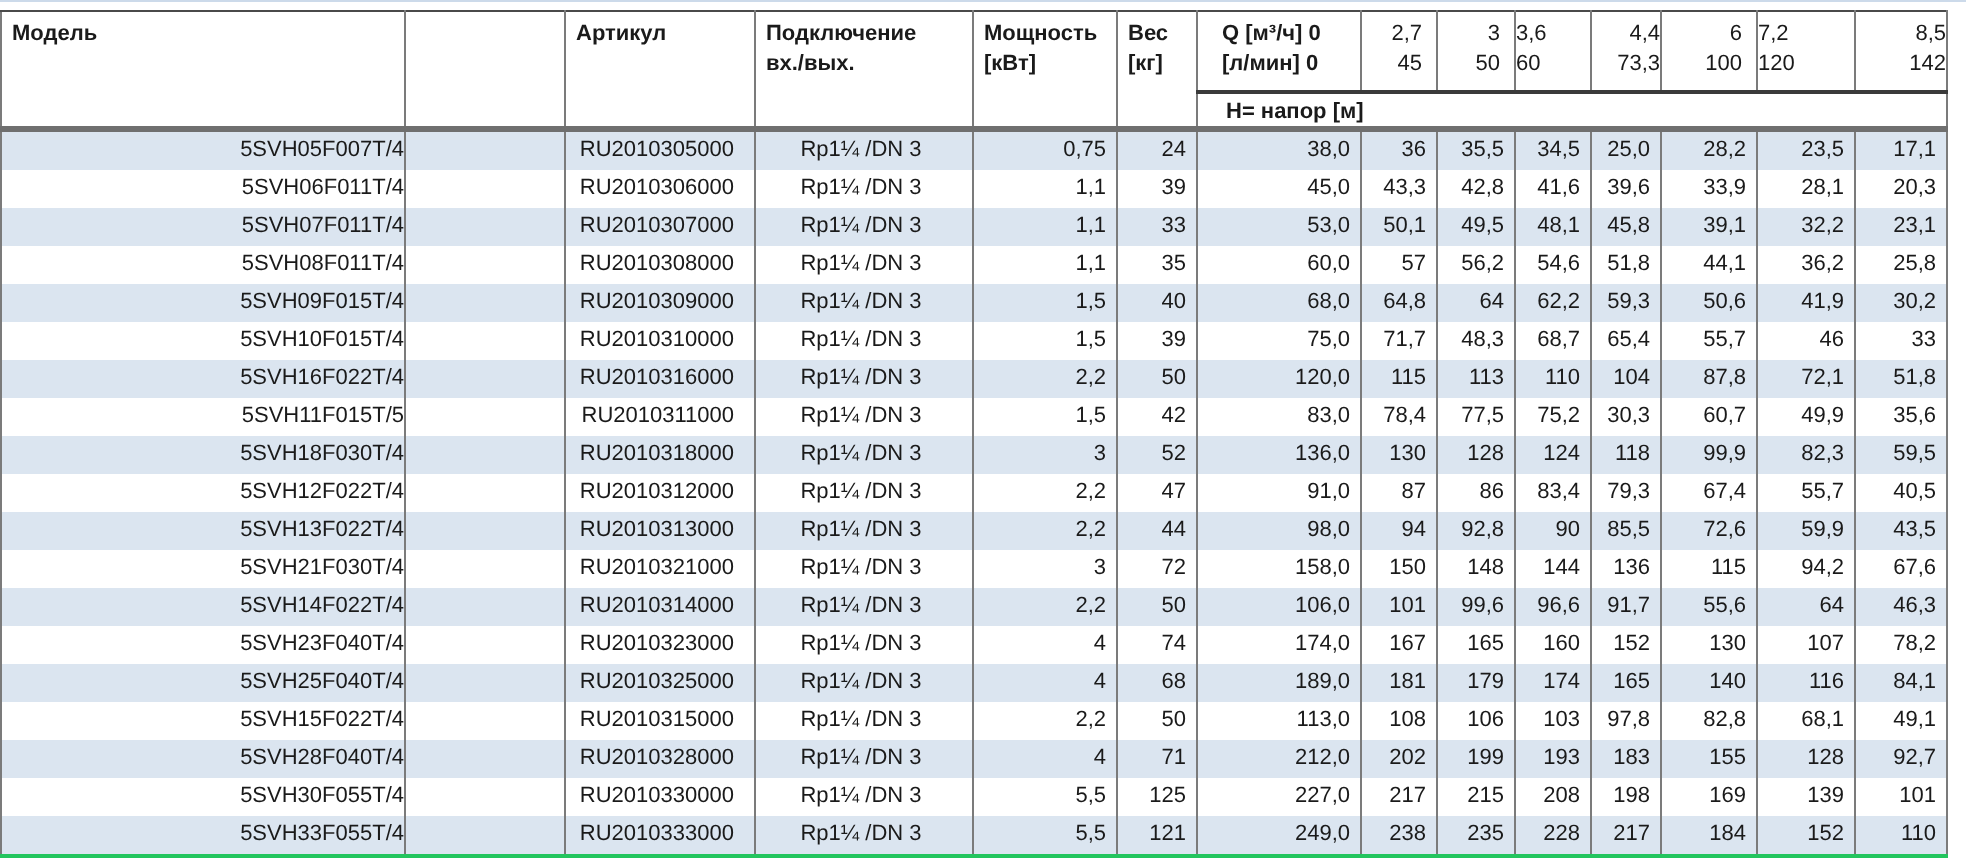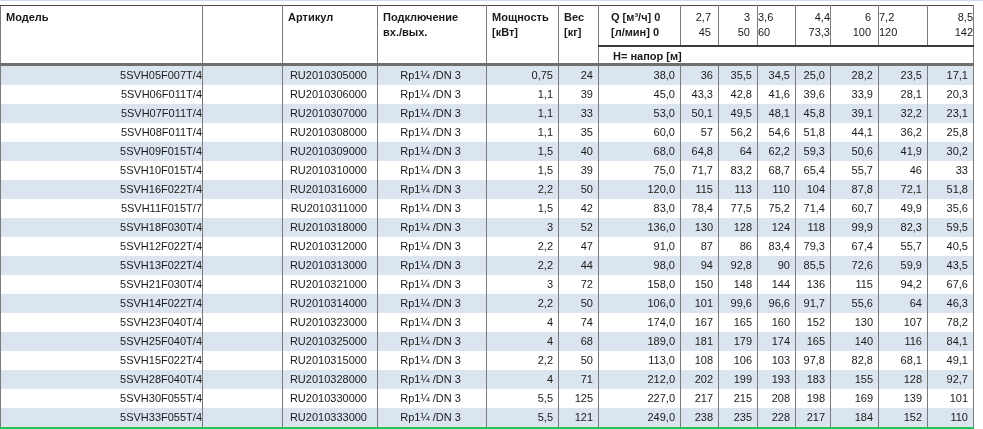--- a/index.html
+++ b/index.html
@@ -198,21 +198,21 @@
       </tr>
       <tr>
         <td class="c-model">5SVH10F015T/4</td>
         <td></td>
         <td class="c-article">RU2010310000</td>
         <td class="c-conn">Rp1¼ /DN 3</td>
         <td class="c-num">1,5</td>
         <td class="c-num">39</td>
         <td class="c-num">75,0</td>
         <td class="c-num">71,7</td>
-        <td class="c-num">83,2</td>
+        <td class="c-num">48,3</td>
         <td class="c-num">68,7</td>
         <td class="c-num">65,4</td>
         <td class="c-num">55,7</td>
         <td class="c-num">46</td>
         <td class="c-num">33</td>
       </tr>
       <tr class="alt">
         <td class="c-model">5SVH16F022T/4</td>
         <td></td>
         <td class="c-article">RU2010316000</td>
@@ -222,31 +222,31 @@
         <td class="c-num">120,0</td>
         <td class="c-num">115</td>
         <td class="c-num">113</td>
         <td class="c-num">110</td>
         <td class="c-num">104</td>
         <td class="c-num">87,8</td>
         <td class="c-num">72,1</td>
         <td class="c-num">51,8</td>
       </tr>
       <tr>
-        <td class="c-model">5SVH11F015T/7</td>
+        <td class="c-model">5SVH11F015T/5</td>
         <td></td>
         <td class="c-article">RU2010311000</td>
         <td class="c-conn">Rp1¼ /DN 3</td>
         <td class="c-num">1,5</td>
         <td class="c-num">42</td>
         <td class="c-num">83,0</td>
         <td class="c-num">78,4</td>
         <td class="c-num">77,5</td>
         <td class="c-num">75,2</td>
-        <td class="c-num">71,4</td>
+        <td class="c-num">30,3</td>
         <td class="c-num">60,7</td>
         <td class="c-num">49,9</td>
         <td class="c-num">35,6</td>
       </tr>
       <tr class="alt">
         <td class="c-model">5SVH18F030T/4</td>
         <td></td>
         <td class="c-article">RU2010318000</td>
         <td class="c-conn">Rp1¼ /DN 3</td>
         <td class="c-num">3</td>

